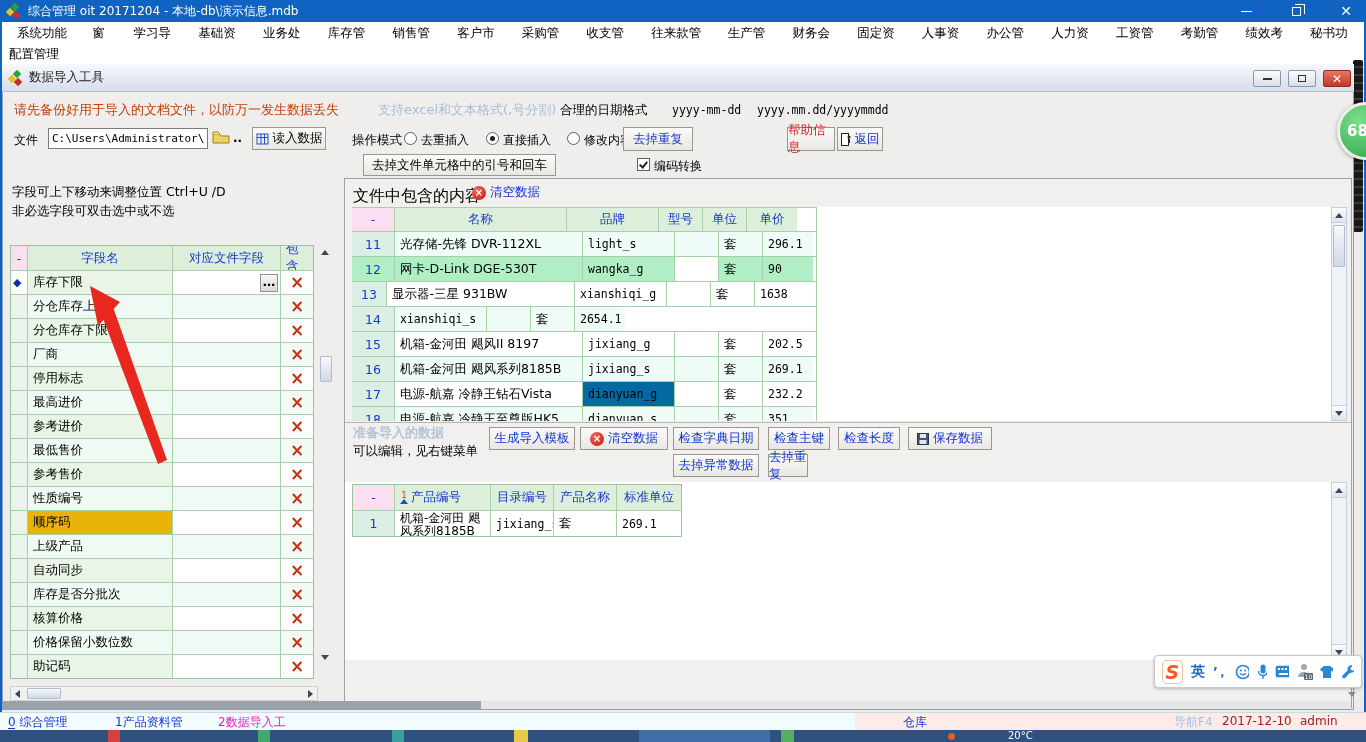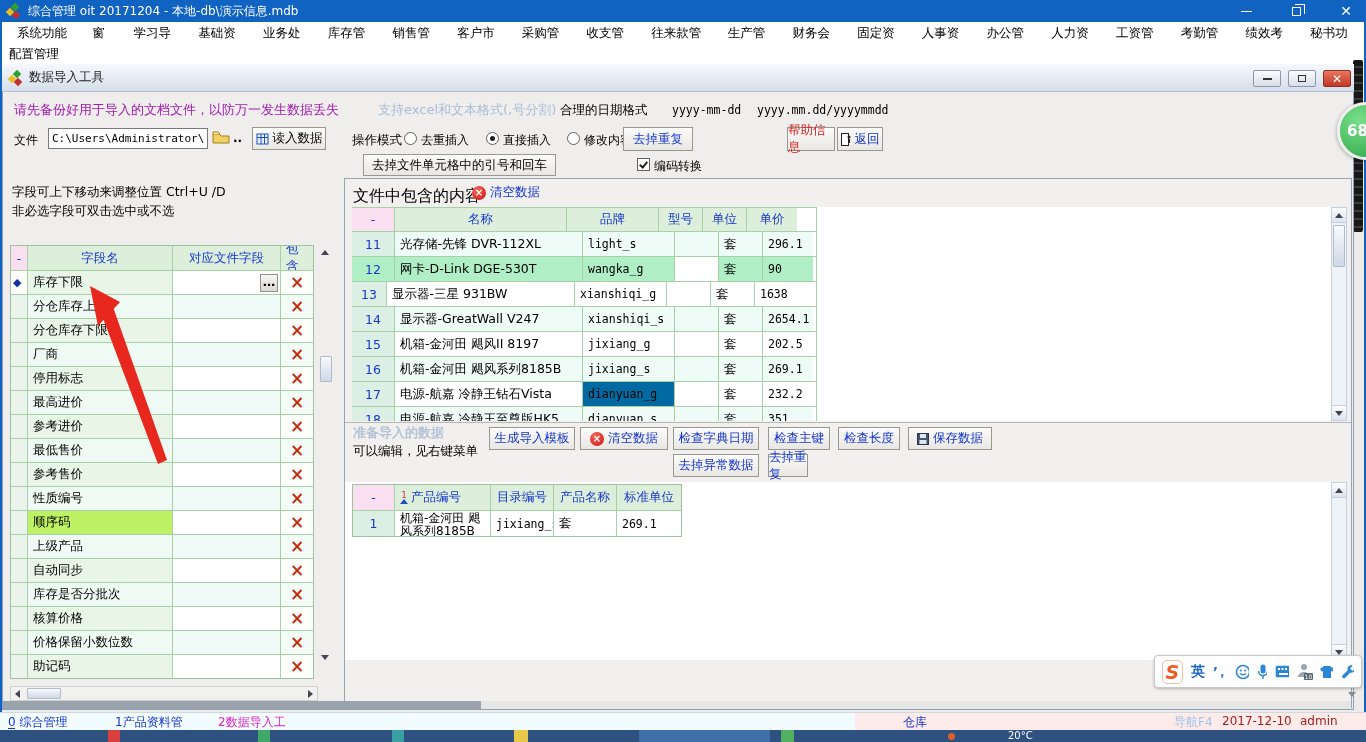--- a/index.html
+++ b/index.html
@@ -151,21 +151,21 @@
 <div class="mbtn" style="left:1253px">
     <span class="mg"></span>
   </div>
 <div class="mbtn" style="left:1288px">
     <span class="rg"></span>
   </div>
 <div class="mbtn close" style="left:1323px">
     <span>✕</span>
   </div>
 
-<span class="t" style="left:14px;top:101px;color:#a21caf;font-size:13px">请先备份好用于导入的文档文件，以防万一发生数据丢失</span>
+<span class="t" style="left:14px;top:101px;color:#c2410c;font-size:13px">请先备份好用于导入的文档文件，以防万一发生数据丢失</span>
 <span class="t" style="left:378px;top:101px;color:#a8bdd8;font-size:13px">支持excel和文本格式(,号分割)</span>
 <span class="t" style="left:560px;top:102px;font-size:12.5px">合理的日期格式</span>
 <span class="t mono" style="left:672px;top:103px">yyyy-mm-dd</span>
 <span class="t mono" style="left:757px;top:103px">yyyy.mm.dd/yyyymmdd</span>
 
 <span class="t" style="left:14px;top:132px;font-size:12px">文件</span>
 <input class="inp" style="left: 48px; top: 128px; width: 160px;" value="C:\Users\Administrator\Des">
 <span class="abs" style="left:212px;top:130px">
   <svg width="18" height="15">
       <path d="M1 4 L7 4 L9 6 L17 6 L17 13 L1 13 Z" fill="#f0d060" stroke="#a08020"></path>
@@ -304,21 +304,21 @@
   <div class="trow" style="height:24px">
       <div class="tc" style="width:17px;background:#eaf4ec"></div>
       <div class="tc" style="width:145px;background:#f0faf4">性质编号</div>
       <div class="tc" style="width:108px;background:#effaf6"></div>
       <div class="tc" style="width:32px;background:#f3fbf7;justify-content:center">
         <span class="xmark">×</span>
       </div>
     </div>
   <div class="trow" style="height:24px">
       <div class="tc" style="width:17px;background:#eaf4ec"></div>
-      <div class="tc" style="width:145px;background:#bef264">顺序码</div>
+      <div class="tc" style="width:145px;background:#eab308">顺序码</div>
       <div class="tc" style="width:108px;background:#fff"></div>
       <div class="tc" style="width:32px;background:#fcfefc;justify-content:center">
         <span class="xmark">×</span>
       </div>
     </div>
   <div class="trow" style="height:24px">
       <div class="tc" style="width:17px;background:#eaf4ec"></div>
       <div class="tc" style="width:145px;background:#f0faf4">上级产品</div>
       <div class="tc" style="width:108px;background:#effaf6"></div>
       <div class="tc" style="width:32px;background:#f3fbf7;justify-content:center">
@@ -419,21 +419,20 @@
     <div class="trow" style="height:25px">
         <div class="tc numc" style="width:35px">13</div>
         <div class="tc" style="width:188px;background:#fff">显示器-三星 931BW</div>
         <div class="tc mono" style="width:92px;background:#fff">xianshiqi_g</div>
         <div class="tc" style="width:44px;background:#fff"></div>
         <div class="tc" style="width:44px;background:#fff">套</div>
         <div class="tc mono" style="width:50px;background:#fff">1638</div>
       </div>
     <div class="trow" style="height:25px">
         <div class="tc numc" style="width:43px">14</div>
-        <div class="tc" style="width:188px;background:#effbf7">显示器-GreatWall V247</div>
         <div class="tc mono" style="width:92px;background:#effbf7">xianshiqi_s</div>
         <div class="tc" style="width:44px;background:#effbf7"></div>
         <div class="tc" style="width:44px;background:#effbf7">套</div>
         <div class="tc mono" style="width:50px;background:#effbf7">2654.1</div>
       </div>
     <div class="trow" style="height:25px">
         <div class="tc numc" style="width:43px">15</div>
         <div class="tc" style="width:188px;background:#fff">机箱-金河田 飓风II 8197</div>
         <div class="tc mono" style="width:92px;background:#fff">jixiang_g</div>
         <div class="tc" style="width:44px;background:#fff"></div>

